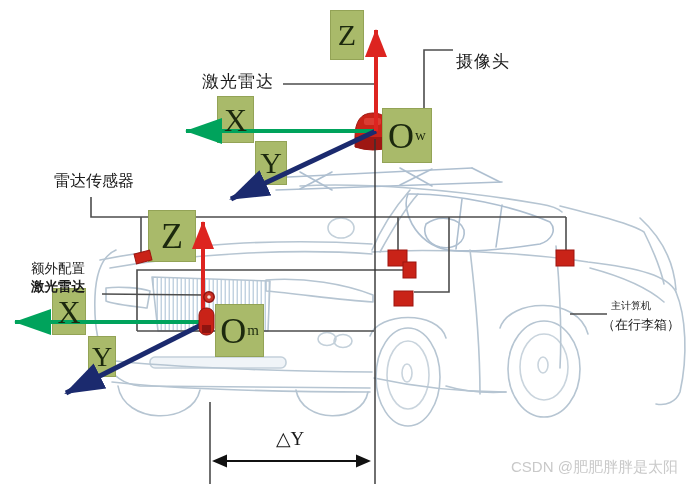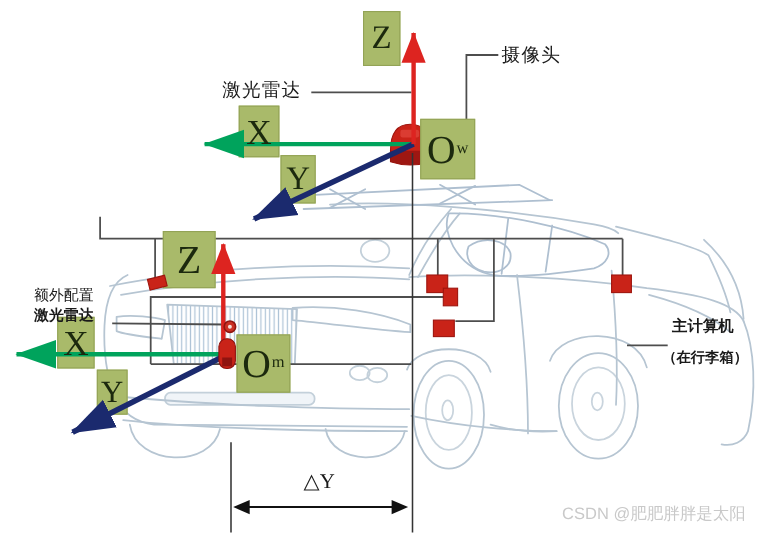--- a/index.html
+++ b/index.html
@@ -206,22 +206,23 @@
     </div>
   <div class="boxletter" style="left:88px;top:336px;width:28px;height:41px;font-size:28px;">
       <span>Y</span>
     </div>
   <div class="boxletter" style="left:215px;top:304px;width:49px;height:53px;font-size:36px;">
     <span>O</span>
       <span class="sub">m</span>
   </div>
 
   <div class="lbl" style="left:202px;top:72px;font-size:17px;letter-spacing:1px;">激光雷达</div>
-  <div class="lbl" style="left:456px;top:40px;font-size:17px;letter-spacing:1px;">摄像头</div>
+  <div class="lbl" style="left:456px;top:52px;font-size:17px;letter-spacing:1px;">摄像头</div>
+  <div class="lbl" style="left:54px;top:172px;font-size:16px;">雷达传感器</div>
   <div class="lbl" style="left:31px;top:261px;font-size:13.5px;font-weight:normal;">额外配置</div>
   <div class="lbl" style="left:31px;top:279px;font-size:13.5px;font-weight:bold;">激光雷达</div>
-  <div class="lbl" style="left:611px;top:288px;font-size:14px;font-weight:bold;">主计算机</div>
-  <div class="lbl" style="left:602px;top:318px;font-size:13px;font-weight:bold;">（在行李箱）</div>
+  <div class="lbl" style="left:611px;top:300px;font-size:10px;font-weight:normal;">主计算机</div>
+  <div class="lbl" style="left:602px;top:318px;font-size:13px;font-weight:normal;">（在行李箱）</div>
   <div class="lbl serifText" style="left:276px;top:428px;font-size:19px;">△Y</div>
 
   <div class="watermark" style="left:511px;top:458px;">CSDN @肥肥胖胖是太阳</div>
 
 </div>
 
 </body></html>

